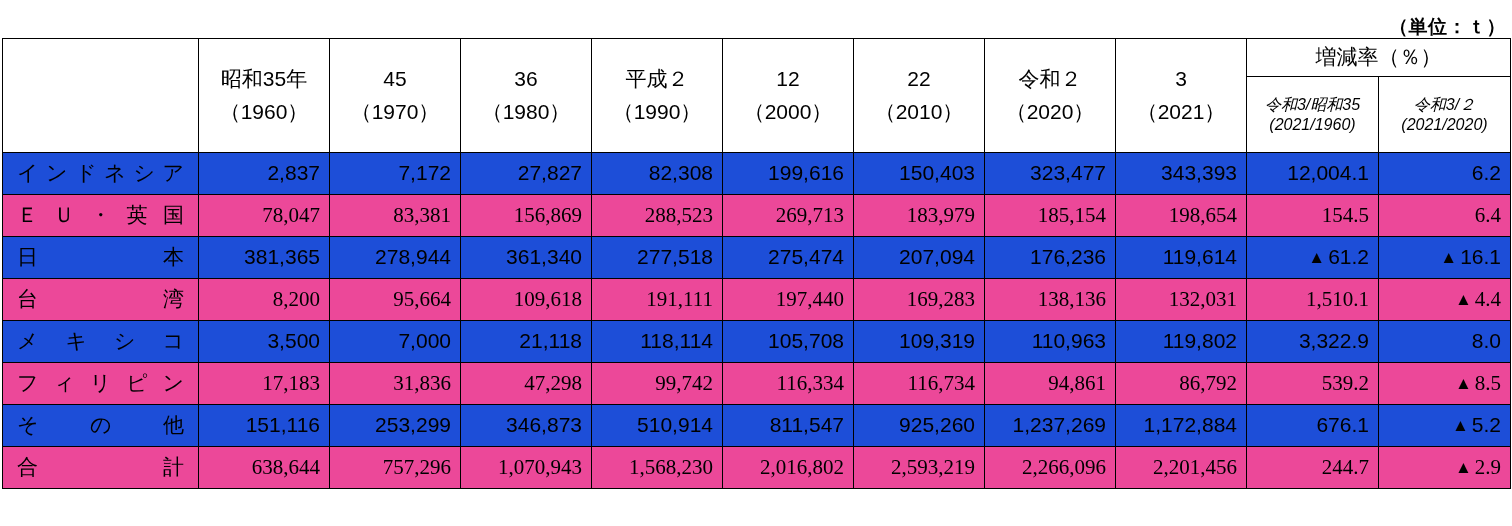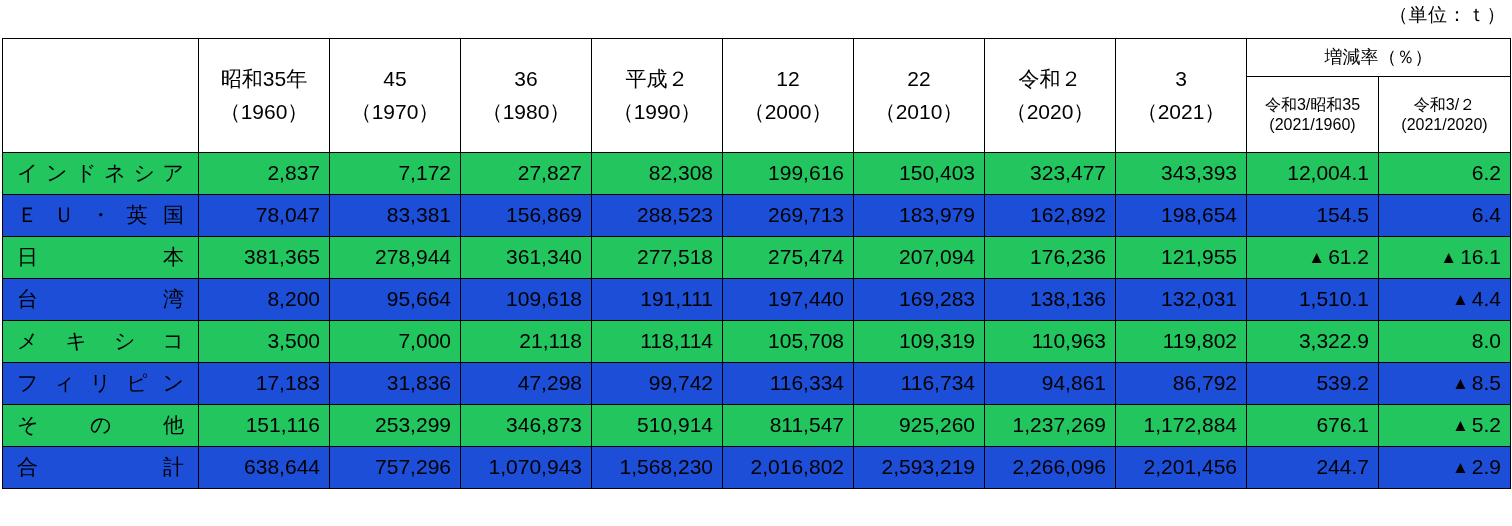--- a/index.html
+++ b/index.html
@@ -15,25 +15,26 @@
     overflow: hidden;
   }
   .page {
     position: relative;
     width: 1512px;
     height: 526px;
     box-sizing: border-box;
   }
   .unit-note {
     position: absolute;
-    top: 2px;
+    top: 14px;
     right: 6px;
     font-size: 19px;
     letter-spacing: 0.5px;
     white-space: nowrap;
+    font-weight: bold;
   }
   table.main {
     position: absolute;
     top: 38px;
     left: 2px;
     width: 1508px;
     border-collapse: collapse;
     table-layout: fixed;
   }
   table.main th, table.main td {
@@ -57,48 +58,49 @@
   }
   thead th.yearhead {
     height: 114px;
     font-size: 21px;
     padding: 0 2px;
   }
   thead th.yearhead .l1 { display: block; }
   thead th.yearhead .l2 { display: block; margin-top: 8px; }
   thead th.rate-group {
     height: 38px;
-    font-size: 18px;
+    font-size: 21px;
   }
   thead th.rate-sub {
     height: 76px;
     font-size: 16px;
     padding: 0 7px;
     line-height: 1.25;
+    font-style: italic;
   }
   thead th.rate-sub .l1 { display: block; }
   thead th.rate-sub .l2 { display: block; }
 
   tbody tr { height: 42px; }
   tbody td.rowname {
     text-align: justify;
     text-align-last: justify;
     font-size: 21px;
     padding: 0 14px;
     letter-spacing: 0px;
     white-space: nowrap;
   }
   tbody td.num {
     text-align: right;
     padding: 0 9px 0 4px;
     font-size: 21px;
     white-space: nowrap;
   }
-  tbody tr.shaded td { background: #22c55e; }
-  tbody tr.plain td { background: #1d4ed8; }
+  tbody tr.shaded td { background: #1d4ed8; }
+  tbody tr.plain td { background: #ec4899; font-family: Liberation Serif, serif; }
   tbody td .tri {
     font-size: 17px;
     vertical-align: 1px;
     margin-right: 3px;
   }
 </style>
 </head>
 <body>
 
 <div class="page">
@@ -184,36 +186,36 @@
       </tr>
 
       <tr class="plain">
         <td class="rowname">ＥＵ・英国</td>
         <td class="num">78,047</td>
         <td class="num">83,381</td>
         <td class="num">156,869</td>
         <td class="num">288,523</td>
         <td class="num">269,713</td>
         <td class="num">183,979</td>
-        <td class="num">162,892</td>
+        <td class="num">185,154</td>
         <td class="num">198,654</td>
         <td class="num"><span class="tri"></span><span>154.5</span></td>
         <td class="num"><span class="tri"></span><span>6.4</span></td>
       </tr>
 
       <tr class="shaded">
         <td class="rowname">日本</td>
         <td class="num">381,365</td>
         <td class="num">278,944</td>
         <td class="num">361,340</td>
         <td class="num">277,518</td>
         <td class="num">275,474</td>
         <td class="num">207,094</td>
         <td class="num">176,236</td>
-        <td class="num">121,955</td>
+        <td class="num">119,614</td>
         <td class="num"><span class="tri">▲</span><span>61.2</span></td>
         <td class="num"><span class="tri">▲</span><span>16.1</span></td>
       </tr>
 
       <tr class="plain">
         <td class="rowname">台湾</td>
         <td class="num">8,200</td>
         <td class="num">95,664</td>
         <td class="num">109,618</td>
         <td class="num">191,111</td>

